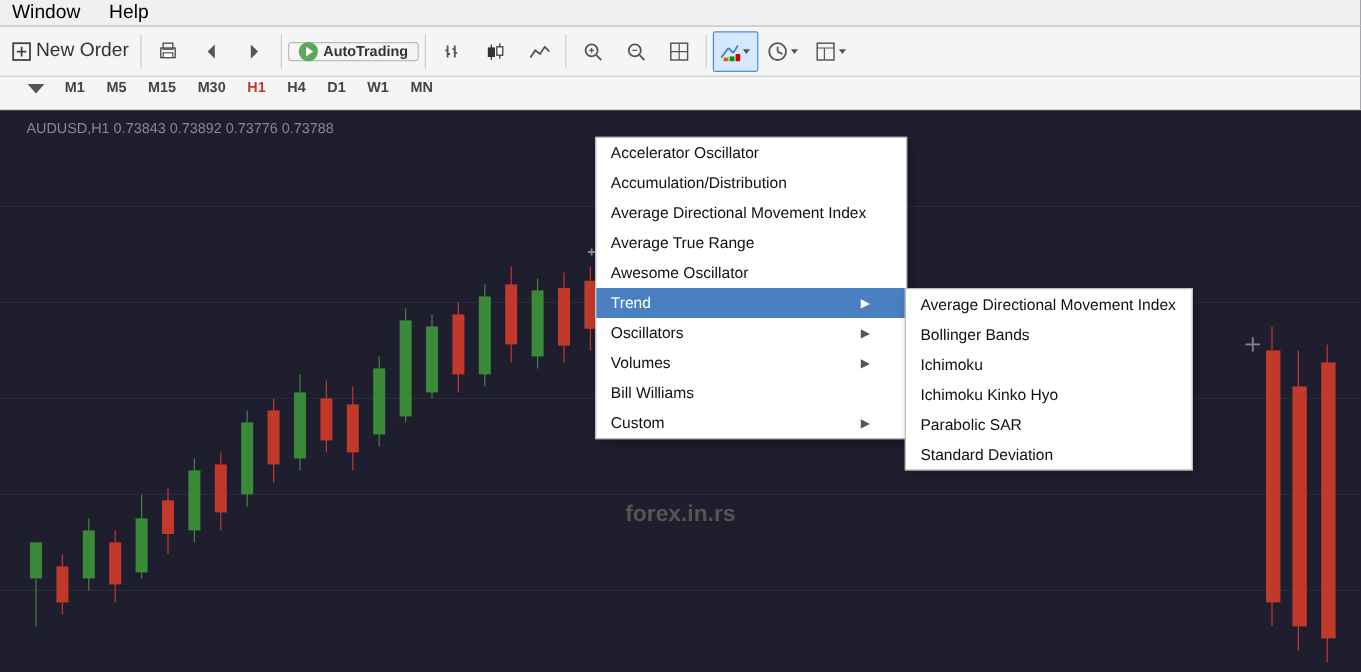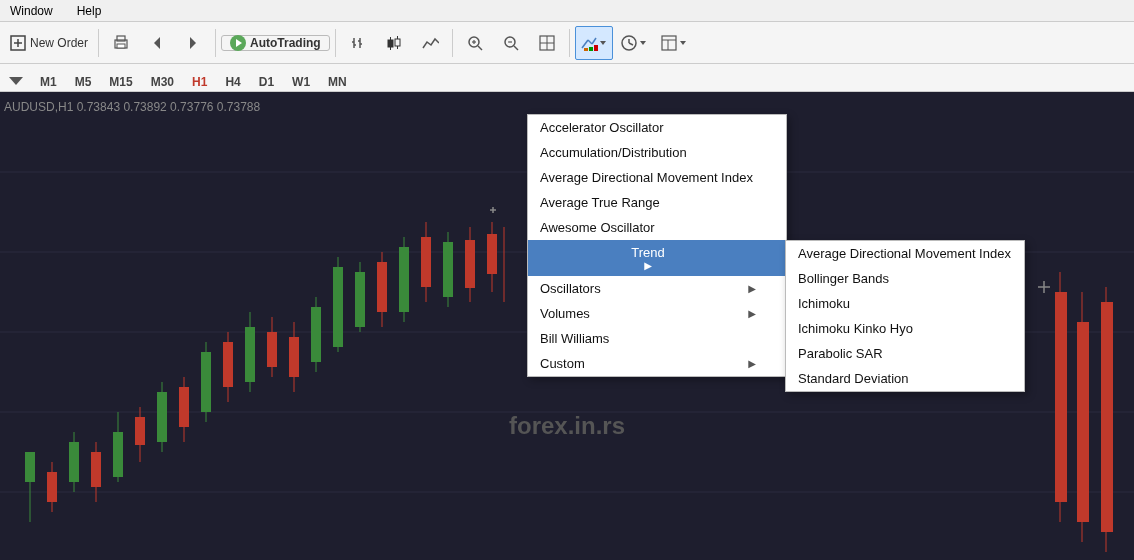--- a/index.html
+++ b/index.html
@@ -17,21 +17,21 @@
     .menu-bar {
       background: #f0f0f0;
       height: 22px;
       display: flex;
       align-items: center;
       padding: 0 6px;
       gap: 16px;
       border-bottom: 1px solid #ccc;
     }
     .menu-bar-item {
-      font-size: 12px;
+      font-size: 16px;
       color: #000;
       cursor: pointer;
       padding: 2px 4px;
     }
 
     
     .toolbar {
       background: #f5f5f5;
       height: 42px;
       display: flex;
@@ -80,22 +80,22 @@
       display: flex;
       align-items: center;
       justify-content: center;
     }
 
     
     .timeframe-bar {
       background: #f5f5f5;
       height: 28px;
       display: flex;
-      align-items: flex-end;
-      padding: 0 6px;
+      align-items: flex-start;
+      padding: 0 20px;
       gap: 2px;
       border-bottom: 1px solid #ccc;
     }
     .tf-btn {
       padding: 2px 8px;
       font-size: 12px;
       font-weight: 600;
       color: #444;
       cursor: pointer;
       border-radius: 2px;
@@ -109,32 +109,32 @@
       position: relative;
       width: 100%;
       height: calc(560px - 22px - 42px - 28px);
       background: #1e1e2e;
       overflow: hidden;
     }
 
     .chart-label {
       position: absolute;
       top: 8px;
-      left: 4px;
+      left: 22px;
       color: #888;
       font-size: 12px;
       z-index: 2;
     }
 
     .watermark {
       position: absolute;
       bottom: 120px;
       left: 50%;
       transform: translateX(-50%);
-      font-size: 24px;
+      font-size: 19px;
       font-weight: bold;
       color: #555;
       z-index: 1;
       white-space: nowrap;
     }
 
     
     .chart-svg {
       position: absolute;
       top: 0;
@@ -207,21 +207,21 @@
 </div>
 
 <div class="toolbar">
 
   <div class="toolbar-btn">
     <svg width="18" height="18" viewBox="0 0 18 18">
       <rect x="2" y="2" width="14" height="14" fill="none" stroke="#444" stroke-width="1.5"></rect>
       <line x1="9" y1="5" x2="9" y2="13" stroke="#444" stroke-width="1.5"></line>
       <line x1="5" y1="9" x2="13" y2="9" stroke="#444" stroke-width="1.5"></line>
     </svg>
-    <span style="font-size:12px;margin-left:3px;">New Order</span>
+    <span style="font-size:16px;margin-left:3px;">New Order</span>
   </div>
 
   <div class="toolbar-separator"></div>
 
   <div class="toolbar-btn">
     <svg width="18" height="18" viewBox="0 0 18 18">
       <rect x="3" y="6" width="12" height="8" fill="none" stroke="#555" stroke-width="1.2"></rect>
       <rect x="5" y="2" width="8" height="5" fill="none" stroke="#555" stroke-width="1.2"></rect>
       <rect x="5" y="10" width="8" height="4" fill="#fff" stroke="#555" stroke-width="1"></rect>
     </svg>
@@ -473,39 +473,39 @@
 
     <line x1="1082" y1="200" x2="1082" y2="450" stroke="#c0392b" stroke-width="1"></line>
     <rect x="1077" y="230" width="12" height="200" fill="#c0392b"></rect>
 
     <line x1="1106" y1="195" x2="1106" y2="460" stroke="#c0392b" stroke-width="1"></line>
     <rect x="1101" y="210" width="12" height="230" fill="#c0392b"></rect>
   </svg>
 
   <div class="watermark">forex.in.rs</div>
 
-  <div class="dropdown-menu" style="top:22px; left:527px;">
+  <div class="dropdown-menu" style="top:22px; left:496px;">
     <div class="dropdown-item">
       <span>Accelerator Oscillator</span>
     </div>
     <div class="dropdown-item">
       <span>Accumulation/Distribution</span>
     </div>
     <div class="dropdown-item">
       <span>Average Directional Movement Index</span>
     </div>
     <div class="dropdown-item">
       <span>Average True Range</span>
     </div>
     <div class="dropdown-item">
       <span>Awesome Oscillator</span>
     </div>
 
     <div class="trend-container">
-      <div class="dropdown-item highlighted" style="background:#4a7fc0;color:#fff;flex-direction:column;">
+      <div class="dropdown-item highlighted" style="background:#4a7fc0;color:#fff;">
         <span>Trend</span>
         <span class="dropdown-arrow">▶</span>
       </div>
 
       <div class="submenu" style="top:0; left:257px;">
         <div class="submenu-item">
           <span>Average Directional Movement Index</span>
         </div>
         <div class="submenu-item">
           <span>Bollinger Bands</span>

